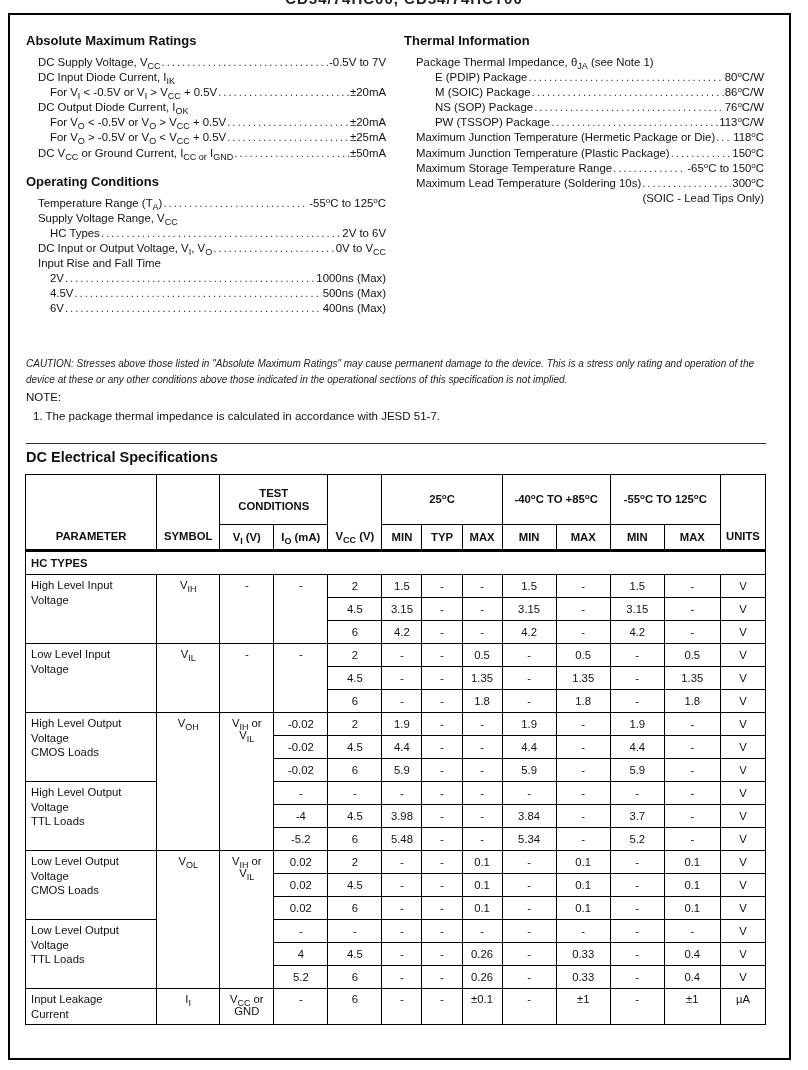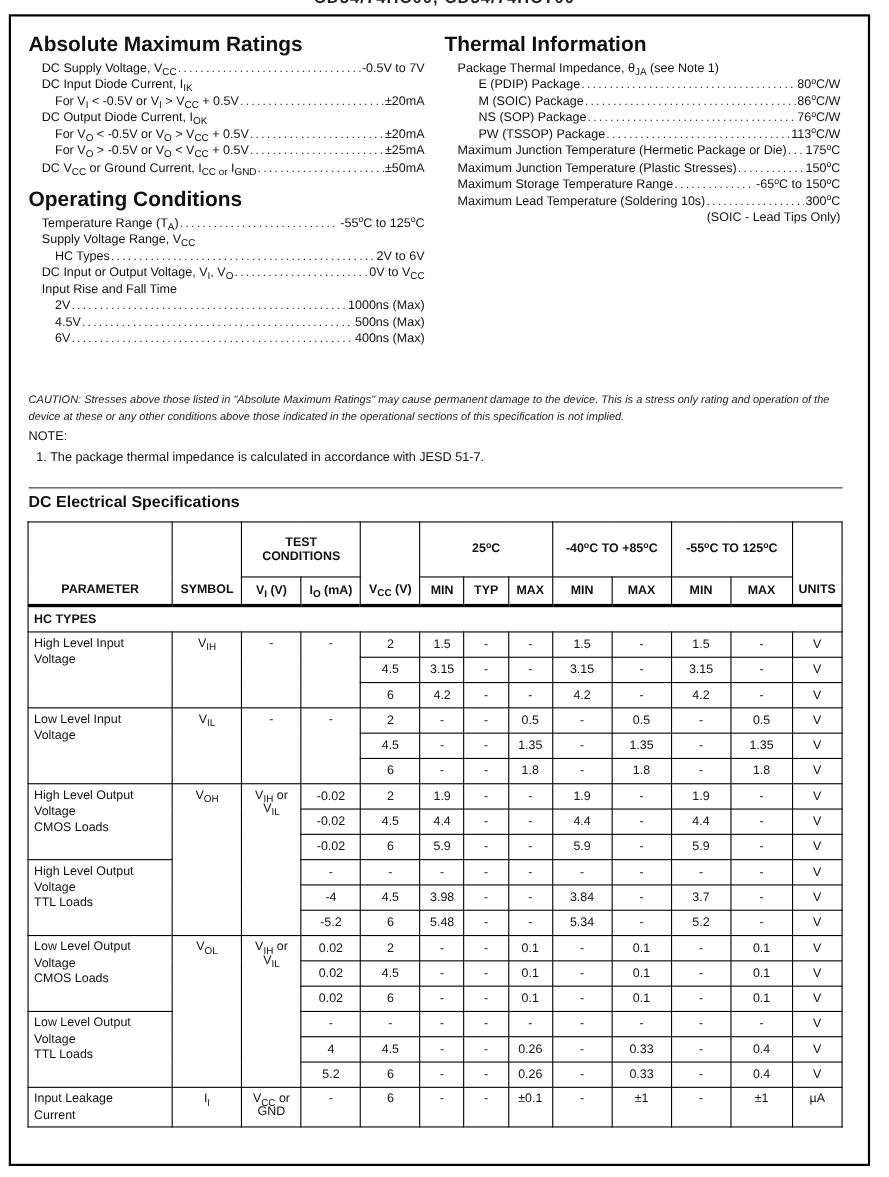--- a/index.html
+++ b/index.html
@@ -6,21 +6,21 @@
   html, body { margin: 0; padding: 0; background: #fff; }
   body { width: 808px; height: 1070px; position: relative; overflow: hidden;
          font-family: "Liberation Sans", sans-serif; color: #111; }
   .clipped-header { position: absolute; left: 0; top: -10px; width: 808px; height: 14px;
         text-align: center; font-size: 15px; font-weight: bold; letter-spacing: 1px; color:#222; }
   .frame { position: absolute; left: 8px; top: 13px; width: 783px; height: 1047px;
         border: 2px solid #000; }
   .col { position: absolute; font-size: 11.4px; line-height: 15.1px; }
   .left-col { left: 26px; top: 32px; width: 360px; }
   .right-col { left: 404px; top: 32px; width: 360px; }
-  h2 { font-size: 19px; font-weight: bold; margin: 0 0 6px 0; line-height: 17px; }
+  h2 { font-size: 13px; font-weight: bold; margin: 0 0 6px 0; line-height: 17px; }
   .row { display: flex; align-items: baseline; white-space: nowrap; }
   .row .lbl { flex: 0 0 auto; margin-left: 12px; }
   .row .dots { flex: 1 1 auto; overflow: hidden; margin: 0 1px; color: #333; letter-spacing: 1.8px; }
   .row .dots::before { content: ". . . . . . . . . . . . . . . . . . . . . . . . . . . . . . . . . . . . . . . . . . . . . . . . . . . . . . . . . . . . . . . . . . . . . . . . . . . . . . . . . . . . . . . . . . . . . . . . . . . . . . ."; letter-spacing: -0.6px; }
   .row .val { flex: 0 0 auto; }
   .ind1 { padding-left: 12px; justify-content: flex-end; }
   .ind2 { padding-left: 19px; }
   sub { font-size: 9px; vertical-align: -3px; line-height: 0; }
   sup { font-size: 8px; vertical-align: 4px; line-height: 0; }
   .op-block { margin-top: 12px; }
@@ -145,24 +145,24 @@
     <span class="val"><span>76</span><sup>o</sup><span>C/W</span></span>
   </div>
   <div class="row ind2">
     <span class="lbl">PW (TSSOP) Package</span>
     <span class="dots"></span>
     <span class="val"><span>113</span><sup>o</sup><span>C/W</span></span>
   </div>
   <div class="row">
     <span class="lbl">Maximum Junction Temperature (Hermetic Package or Die)</span>
     <span class="dots"></span>
-    <span class="val"><span>175</span><sup>o</sup>C</span>
-  </div>
-  <div class="row">
-    <span class="lbl">Maximum Junction Temperature (Plastic Stresses)</span>
+    <span class="val"><span>118</span><sup>o</sup>C</span>
+  </div>
+  <div class="row">
+    <span class="lbl">Maximum Junction Temperature (Plastic Package)</span>
     <span class="dots"></span>
     <span class="val"><span>150</span><sup>o</sup>C</span>
   </div>
   <div class="row">
     <span class="lbl">Maximum Storage Temperature Range</span>
     <span class="dots"></span>
     <span class="val"><span>-65</span><sup>o</sup>C to <span>150</span><sup>o</sup>C</span>
   </div>
   <div class="row">
     <span class="lbl">Maximum Lead Temperature (Soldering 10s)</span>

